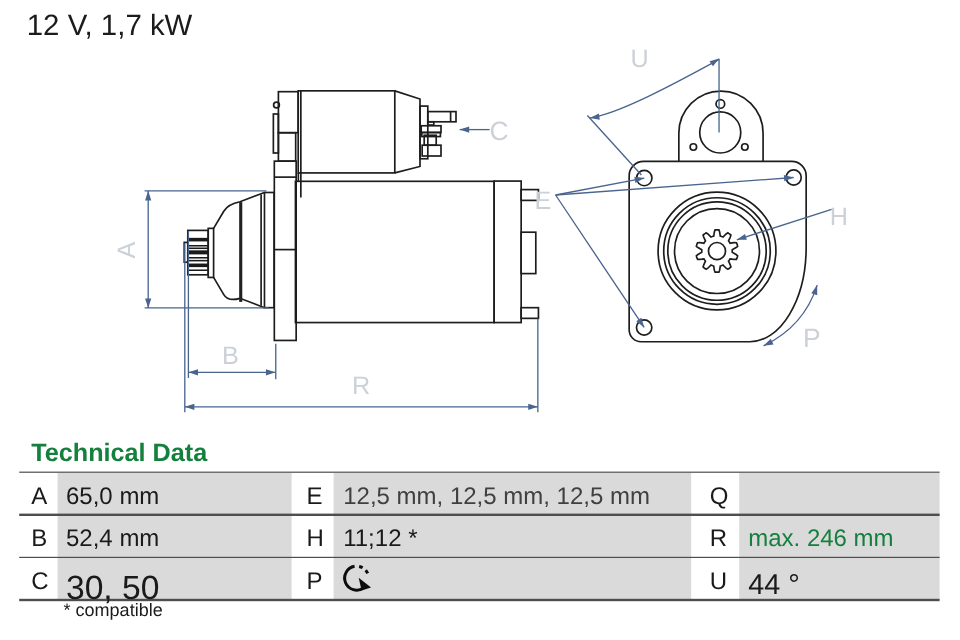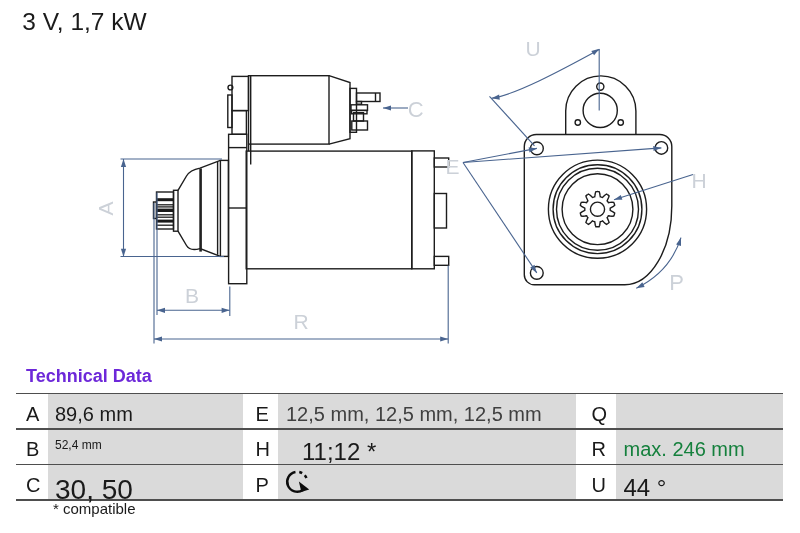--- a/index.html
+++ b/index.html
@@ -1,18 +1,18 @@
 <!DOCTYPE html>
 <html><head><meta charset="utf-8">
 <style>
 html,body{margin:0;padding:0;width:800px;height:533px;background:#ffffff;overflow:hidden}
 body{font-family:"Liberation Sans",sans-serif;position:relative}
 </style></head>
 <body>
-<div style="position:absolute;left:22.3px;top:7.6px;font-size:24.5px;color:#1b1b1b">3 V, 1,7 kW</div>
+<div style="position:absolute;left:22.3px;top:7.6px;font-size:24.5px;color:#1b1b1b">12 V, 1,7 kW</div>
 <svg style="position:absolute;left:0;top:0" width="800" height="533" viewBox="0 0 800 533">
 <g stroke="#1d1d1d" stroke-width="1.4" fill="none">
 <rect x="227.8" y="95" width="4.2" height="32.5"></rect>
 <circle cx="230.4" cy="87.5" r="2.4"></circle>
 <rect x="232" y="76.4" width="16.5" height="34.2"></rect>
 <rect x="232" y="110.6" width="14.4" height="23.7"></rect>
 <rect x="248.5" y="75.7" width="80.5" height="68.4"></rect>
 <path d="M329,75.7 L350,82.5 L350,138.7 L329,144.1"></path>
 <rect x="350" y="88.4" width="6.5" height="43.9"></rect>
 <rect x="356.5" y="93" width="23.5" height="8.5"></rect>
@@ -103,39 +103,39 @@
 <polygon points="636.3,288.2 642.3,282.3 644.6,287.0" fill="#49648f"></polygon>
 <text x="112.5" y="208.5" font-size="21" fill="#ccd1d8" text-anchor="middle" font-family="Liberation Sans, sans-serif" transform="rotate(-90 112.5 208.5)">A</text>
 <text x="192" y="303" font-size="21" fill="#ccd1d8" text-anchor="middle" font-family="Liberation Sans, sans-serif">B</text>
 <text x="301" y="328.5" font-size="21" fill="#ccd1d8" text-anchor="middle" font-family="Liberation Sans, sans-serif">R</text>
 <text x="415.8" y="116.5" font-size="22" fill="#ccd1d8" text-anchor="middle" font-family="Liberation Sans, sans-serif">C</text>
 <text x="452.5" y="174" font-size="21" fill="#ccd1d8" text-anchor="middle" font-family="Liberation Sans, sans-serif">E</text>
 <text x="699" y="187.5" font-size="21" fill="#ccd1d8" text-anchor="middle" font-family="Liberation Sans, sans-serif">H</text>
 <text x="533" y="55.5" font-size="21" fill="#ccd1d8" text-anchor="middle" font-family="Liberation Sans, sans-serif">U</text>
 <text x="676.5" y="289.5" font-size="22" fill="#ccd1d8" text-anchor="middle" font-family="Liberation Sans, sans-serif">P</text>
 </svg>
-<div style="position:absolute;left:26px;top:366px;font-size:18px;font-weight:bold;color:#6d28d9">Technical Data</div>
+<div style="position:absolute;left:26px;top:366px;font-size:21px;font-weight:bold;color:#15803d">Technical Data</div>
 <div style="position:absolute;left:48px;top:393.5px;width:194.5px;height:106.5px;background:#dadada"></div>
 <div style="position:absolute;left:277.5px;top:393.5px;width:298.5px;height:106.5px;background:#dadada"></div>
 <div style="position:absolute;left:615.5px;top:393.5px;width:167.5px;height:106.5px;background:#dadada"></div>
 <div style="position:absolute;left:16px;top:392.8px;width:767px;height:1.4px;background:#4e4e4e"></div>
 <div style="position:absolute;left:16px;top:428.3px;width:767px;height:1.4px;background:#4e4e4e"></div>
 <div style="position:absolute;left:16px;top:463.8px;width:767px;height:1.4px;background:#4e4e4e"></div>
 <div style="position:absolute;left:16px;top:499.3px;width:767px;height:1.4px;background:#4e4e4e"></div>
 <div style="position:absolute;left:26px;top:402.5px;font-size:20px;color:#1a1a1a;white-space:nowrap">A</div>
 <div style="position:absolute;left:26px;top:438.0px;font-size:20px;color:#1a1a1a;white-space:nowrap">B</div>
 <div style="position:absolute;left:26px;top:473.5px;font-size:20px;color:#1a1a1a;white-space:nowrap">C</div>
-<div style="position:absolute;left:55px;top:402.5px;font-size:20px;color:#1a1a1a;white-space:nowrap">89,6 mm</div>
-<div style="position:absolute;left:55px;top:438.0px;font-size:12px;color:#1a1a1a;white-space:nowrap">52,4 mm</div>
+<div style="position:absolute;left:55px;top:402.5px;font-size:20px;color:#1a1a1a;white-space:nowrap">65,0 mm</div>
+<div style="position:absolute;left:55px;top:438.0px;font-size:20px;color:#1a1a1a;white-space:nowrap">52,4 mm</div>
 <div style="position:absolute;left:55px;top:473.5px;font-size:28px;color:#1a1a1a;white-space:nowrap">30, 50</div>
 <div style="position:absolute;left:255.5px;top:402.5px;font-size:20px;color:#1a1a1a;white-space:nowrap">E</div>
 <div style="position:absolute;left:255.5px;top:438.0px;font-size:20px;color:#1a1a1a;white-space:nowrap">H</div>
 <div style="position:absolute;left:255.5px;top:473.5px;font-size:20px;color:#1a1a1a;white-space:nowrap">P</div>
 <div style="position:absolute;left:286px;top:402.5px;font-size:20px;color:#404040;white-space:nowrap">12,5 mm, 12,5 mm, 12,5 mm</div>
-<div style="position:absolute;left:302px;top:438.0px;font-size:24px;color:#1a1a1a;white-space:nowrap">11;12 *</div>
+<div style="position:absolute;left:286px;top:438.0px;font-size:20px;color:#1a1a1a;white-space:nowrap">11;12 *</div>
 <div style="position:absolute;left:591.5px;top:402.5px;font-size:20px;color:#1a1a1a;white-space:nowrap">Q</div>
 <div style="position:absolute;left:591.5px;top:438.0px;font-size:20px;color:#1a1a1a;white-space:nowrap">R</div>
 <div style="position:absolute;left:591.5px;top:473.5px;font-size:20px;color:#1a1a1a;white-space:nowrap">U</div>
 <div style="position:absolute;left:623.5px;top:438.0px;font-size:20px;color:#15803d;white-space:nowrap">max. 246 mm</div>
 <div style="position:absolute;left:623.5px;top:473.5px;font-size:24px;color:#1a1a1a;white-space:nowrap">44 °</div>
 <svg style="position:absolute;left:283px;top:464px" width="34" height="34" viewBox="283 464 34 34">
 <g fill="none" stroke="#0c0c0c" stroke-width="2.5">
 <path d="M 295.46 471.95 A 10 10 0 1 0 302.94 489.99"></path>
 <path d="M 299.28 472.02 A 10 10 0 0 1 307.1 480.41" stroke-dasharray="3.1 3.3"></path>
 </g>

